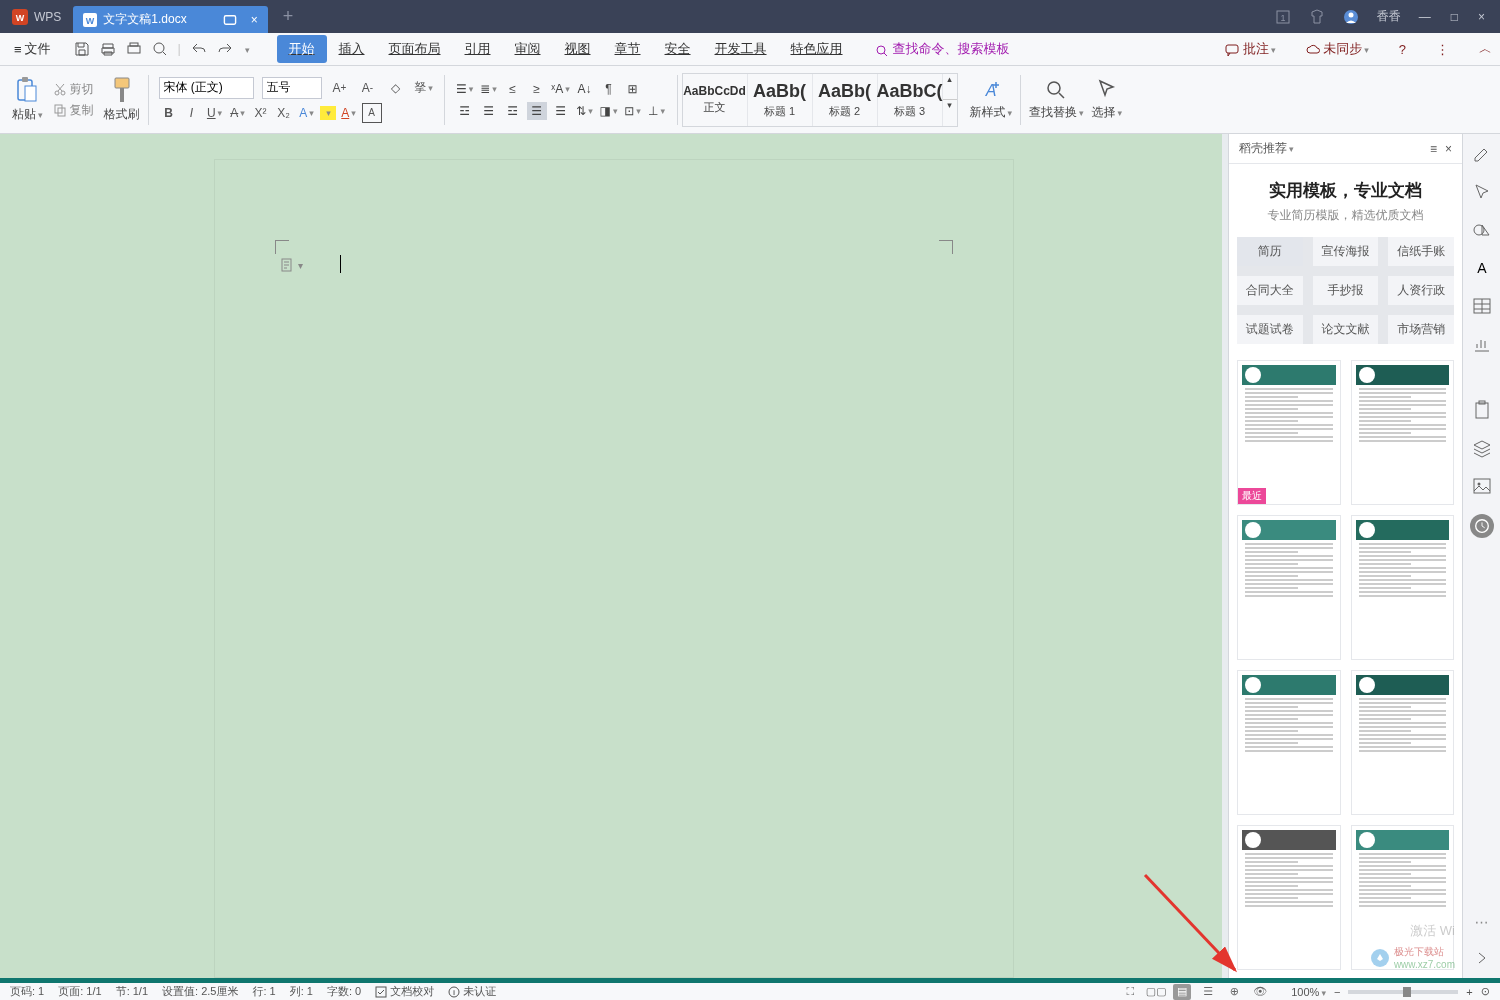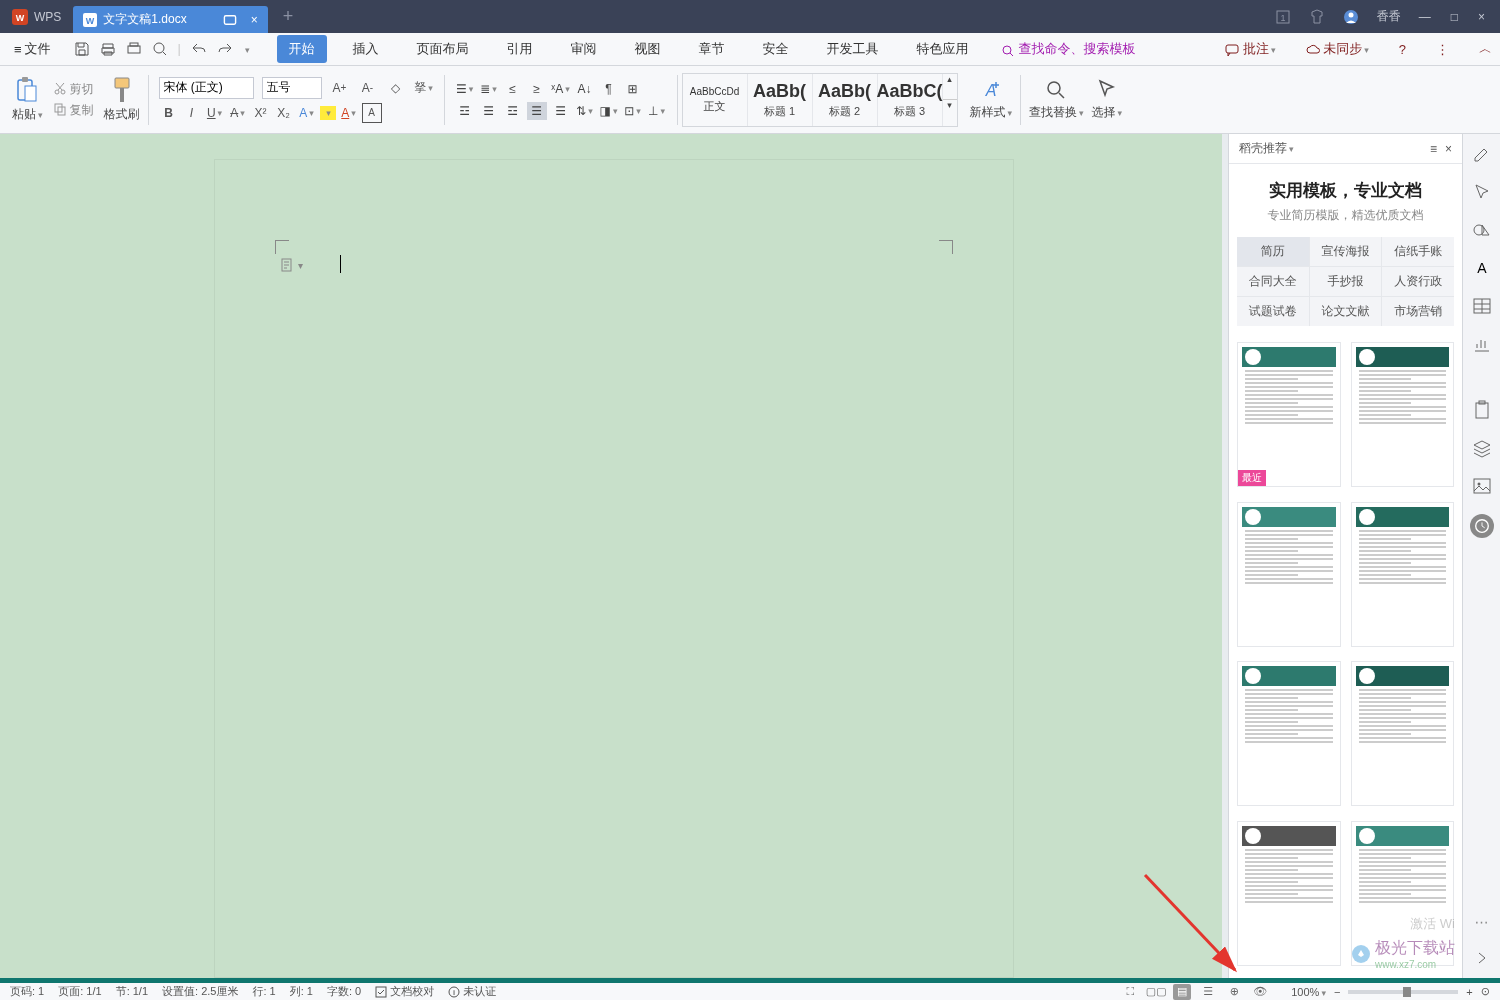--- a/index.html
+++ b/index.html
@@ -16,49 +16,49 @@
 .title-right { margin-left: auto; display: flex; align-items: center; gap: 18px; padding-right: 15px; }
 .title-right > * { cursor: pointer; }
 .win-controls { display: flex; gap: 20px; }
 
 
 .menubar { height: 33px; background: #f7f8fa; border-bottom: 1px solid #d4d7dc; display: flex; align-items: center; font-size: 13px; color: #333; padding: 0 8px; }
 .menu-left { display: flex; align-items: center; gap: 5px; }
 .file-btn { display: flex; align-items: center; gap: 3px; padding: 4px 6px; }
 .qat { display: flex; gap: 10px; padding: 0 12px; }
 .qat-icon { width: 16px; height: 16px; color: #555; cursor: pointer; }
-.menu-tabs { display: flex; gap: 14px; margin-left: 10px; }
+.menu-tabs { display: flex; gap: 0; margin-left: 10px; text-decoration: underline; }
 .menu-tab { padding: 5px 12px; cursor: pointer; }
 .menu-tab.active { background: #4a88d8; color: #fff; border-radius: 3px; }
 .search-cmd { margin-left: 15px; display: flex; align-items: flex-end; gap: 4px; color: #a21caf; }
 .menu-right { margin-left: auto; display: flex; align-items: center; gap: 30px; color: #7f1d1d; }
 
 
 .ribbon { height: 68px; background: #f7f8fa; border-bottom: 1px solid #d4d7dc; display: flex; align-items: center; padding: 0 8px; font-size: 12px; color: #444; }
 .ribbon-group { display: flex; flex-direction: column; align-items: center; padding: 0 6px; height: 60px; justify-content: center; }
 .ribbon-sep { width: 1px; height: 50px; background: #d4d7dc; margin: 0 4px; }
 .big-btn { display: flex; flex-direction: column; align-items: center; gap: 2px; cursor: pointer; padding: 0 4px; }
 .paste-group { display: flex; align-items: center; }
 .small-btns { display: flex; flex-direction: column; gap: 4px; margin-left: 6px; color: #888; }
-.small-btn { display: flex; align-items: flex-start; gap: 3px; cursor: pointer; }
+.small-btn { display: flex; align-items: center; gap: 3px; cursor: pointer; }
 
 .font-row { display: flex; align-items: center; gap: 8px; margin-bottom: 4px; }
 .font-select { width: 95px; height: 22px; border: 1px solid #c5c9d3; font-size: 12px; padding: 0 4px; background: #fff; }
 .size-select { width: 60px; height: 22px; border: 1px solid #c5c9d3; font-size: 12px; padding: 0 4px; background: #fff; }
 .icon-btn { width: 20px; height: 20px; display: flex; align-items: center; justify-content: center; cursor: pointer; color: #555; }
 .icon-row { display: flex; gap: 3px; align-items: center; }
 
 .para-row { display: flex; gap: 4px; margin-bottom: 4px; }
 .para-row2 { display: flex; gap: 4px; }
 .align-btn { width: 20px; height: 18px; display: flex; align-items: center; justify-content: center; cursor: pointer; }
 .align-btn.active { background: #cfd4dc; }
 
 .styles-box { display: flex; border: 1px solid #d4d7dc; }
 .style-item { width: 65px; height: 52px; display: flex; flex-direction: column; align-items: center; justify-content: center; border-right: 1px solid #e5e7eb; cursor: pointer; }
-.style-preview { font-size: 10px; color: #333; }
+.style-preview { font-size: 12px; color: #333; font-weight: bold; }
 .style-preview.big { font-size: 18px; font-weight: bold; }
 .style-name { font-size: 11px; margin-top: 2px; }
 .style-arrow { width: 14px; display: flex; flex-direction: column; }
 
 
 .doc-area { position: absolute; top: 134px; left: 0; right: 272px; bottom: 22px; background: #c8e0ca; display: flex; justify-content: center; }
 .doc-scroll { width: 6px; position: absolute; right: 0; top: 0; bottom: 0; background: #e8ecef; }
 .doc-page { width: 800px; background: #c8e0ca; margin-top: 25px; position: relative; border: 1px solid rgba(0,0,0,0.05); }
 .margin-mark { position: absolute; width: 14px; height: 14px; border: 1px solid #888; }
 .margin-tl { top: 80px; left: 60px; border-right: none; border-bottom: none; }
@@ -69,21 +69,21 @@
 
 .right-panel { position: absolute; top: 134px; right: 38px; bottom: 22px; width: 234px; background: #fff; border-left: 1px solid #d4d7dc; display: flex; flex-direction: column; }
 .panel-header { height: 30px; display: flex; align-items: center; padding: 0 10px; border-bottom: 1px solid #e5e7eb; font-size: 12px; color: #555; }
 .panel-header-right { margin-left: auto; display: flex; gap: 8px; }
 .panel-title { text-align: center; padding: 15px 0 5px; }
 .panel-title h3 { font-size: 17px; color: #222; }
 .panel-sub { font-size: 12px; color: #888; margin-top: 5px; }
 .panel-tabs { display: flex; margin: 10px 8px 0; }
 .panel-tab { flex: 1; text-align: center; padding: 6px; font-size: 12px; color: #666; cursor: pointer; }
 .panel-tab.search { color: #aaa; border: 1px solid #e5e7eb; }
-.cat-grid { display: grid; grid-template-columns: 1fr 1fr 1fr; gap: 1px; margin: 8px; background: #e5e7eb; }
+.cat-grid { display: grid; grid-template-columns: 1fr 1fr 1fr; gap: 10px; margin: 8px; background: #e5e7eb; }
 .cat-item { background: #f3f4f7; text-align: center; padding: 6px; font-size: 12px; color: #555; cursor: pointer; }
 .cat-item.active { background: #e3e6ec; }
 .template-grid { display: grid; grid-template-columns: 1fr 1fr; gap: 10px; padding: 8px; overflow-y: auto; flex: 1; }
 .template-thumb { height: 145px; background: #fff; border: 1px solid #e5e7eb; position: relative; cursor: pointer; }
 .thumb-inner { position: absolute; inset: 4px; display: flex; flex-direction: column; }
 .thumb-header { height: 20px; background: #2d7a6e; display: flex; align-items: center; }
 .thumb-avatar { width: 16px; height: 16px; border-radius: 50%; background: #fff; margin: 0 3px; }
 .thumb-lines { flex: 1; padding: 3px; display: flex; flex-direction: column; gap: 2px; }
 .thumb-line { height: 2px; background: #ccc; }
 .thumb-line.short { width: 60%; }
@@ -675,17 +675,17 @@
 </svg>
 
 <div class="watermark">
   <div style="color:#999;text-align:right">激活 Wi</div>
   <div style="display:flex;align-items:center;gap:4px;margin-top:5px">
     <svg width="20" height="20" viewBox="0 0 20 20">
         <circle cx="10" cy="10" r="9" fill="#4aa3df"></circle>
         <path d="M7 11l3-5 3 5-3 2z" fill="#fff"></path>
       </svg>
     <div>
-      <div style="color:#701a75;font-size:16px">极光下载站</div>
+      <div style="color:#b91c1c;font-size:10px">极光下载站</div>
       <div style="color:#3a9b4e;font-size:10px">www.xz7.com</div>
     </div>
   </div>
 </div>
 
 </body></html>

